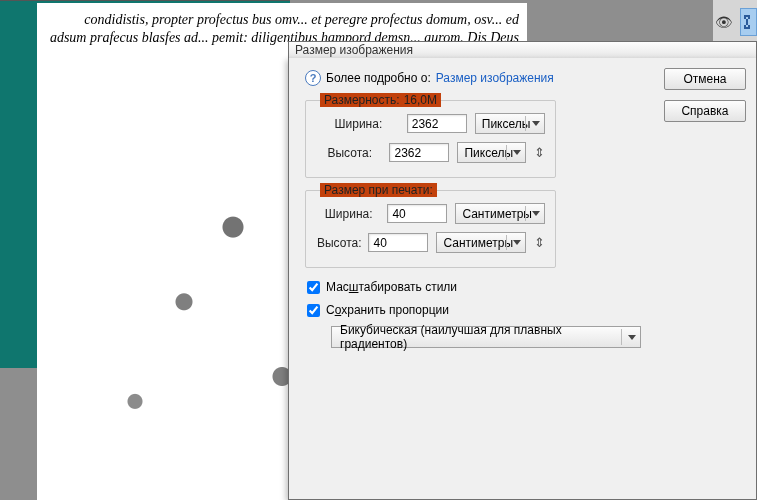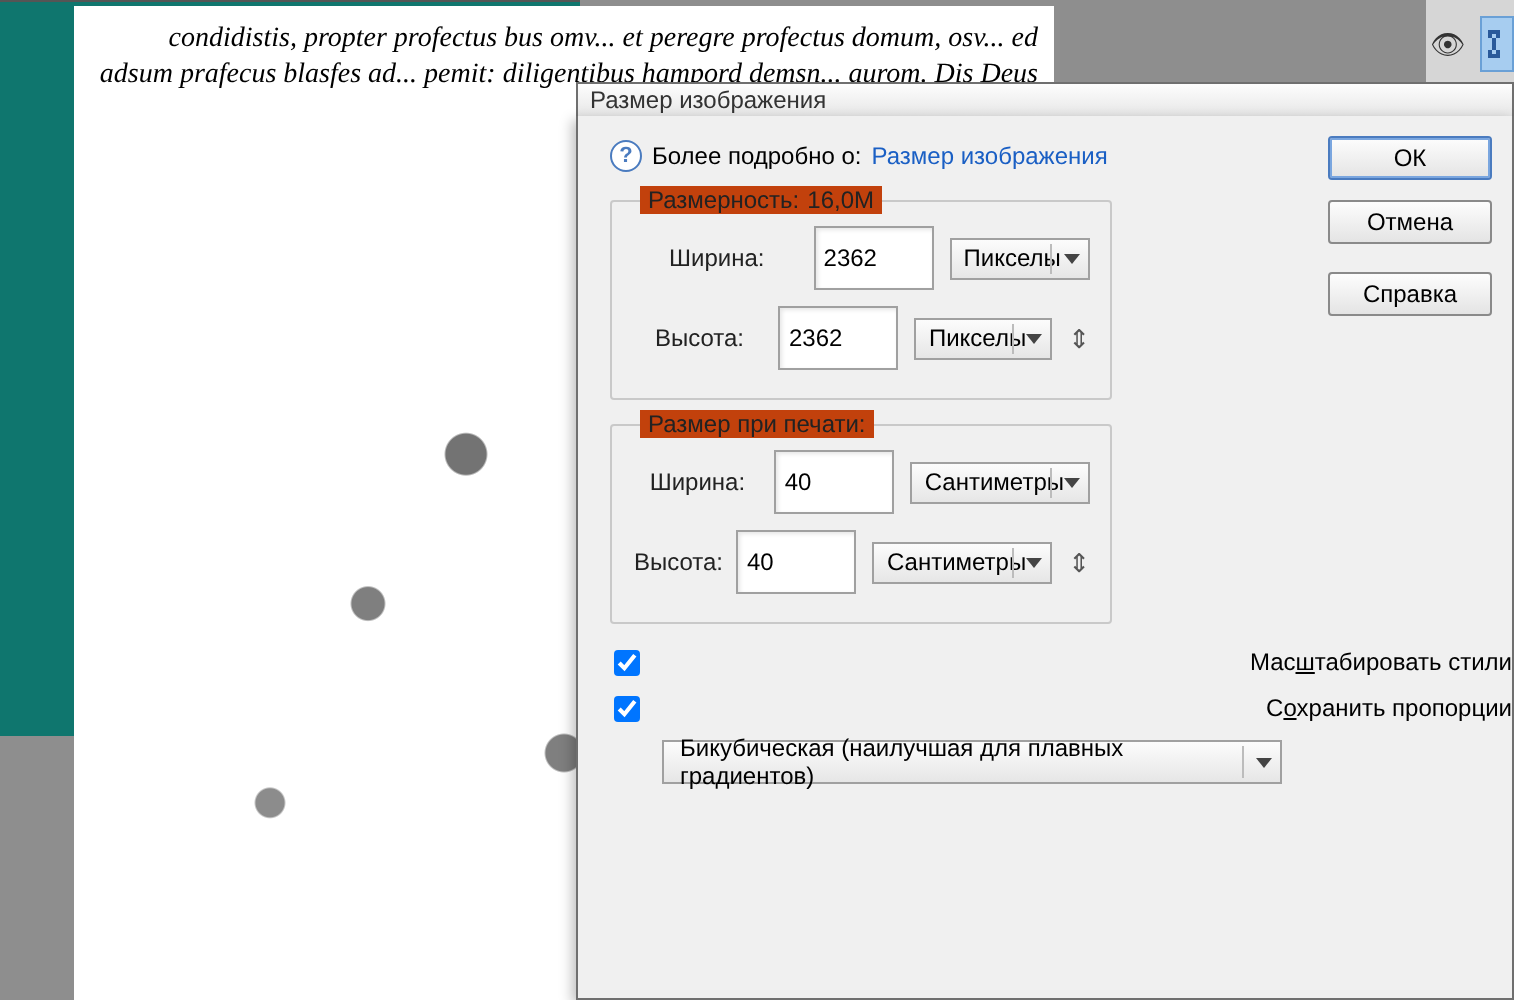--- a/index.html
+++ b/index.html
@@ -34,30 +34,30 @@
 .info-text { color: #000; }
 .info-link { color: #1a5fc4; text-decoration: none; }
 
 .fieldset { border: 1px solid #c9c9c9; border-radius: 2px; margin: 0 200px 12px 0; padding: 12px 10px 14px 10px; position: relative; }
 .fieldset-legend { position: absolute; top: -8px; left: 14px; background: #c2410c; padding: 0 4px; color: #222; }
 .legend-val { margin-left: 4px; }
 
 .row { display: flex; align-items: center; margin-bottom: 8px; }
 .row:last-child { margin-bottom: 0; }
 .lbl { width: 105px; text-align: center; padding-right: 6px; color: #222; }
-.inp { width: 60px; height: 32px; border: 1px solid #a0a0a0; background: #fff; padding: 0 4px; box-shadow: inset 1px 1px 2px rgba(0,0,0,0.1); }
+.inp { width: 60px; height: 19px; border: 1px solid #a0a0a0; background: #fff; padding: 0 4px; box-shadow: inset 1px 1px 2px rgba(0,0,0,0.1); }
 .sel { width: 80px; height: 21px; border: 1px solid #a0a0a0; background: linear-gradient(#fcfcfc,#e6e6e6); margin-left: 8px; display: flex; align-items: center; justify-content: space-between; padding: 0 4px 0 6px; position: relative; cursor: default; text-align: right; }
 .sel.wide { width: 128px; }
 .sel .tri { width: 0; height: 0; border-left: 4px solid transparent; border-right: 4px solid transparent; border-top: 5px solid #444; }
 .sel .divider { position: absolute; right: 18px; top: 2px; bottom: 2px; width: 1px; background: #bcbcbc; }
 
 .link-icon { margin-left: 8px; font-size: 13px; color: #555; }
 
 .checks { margin: 4px 0 0 2px; }
-.chk-row { display: flex; align-items: center; margin-bottom: 9px; gap: 6px; justify-content: space-between; }
+.chk-row { display: flex; align-items: center; margin-bottom: 9px; gap: 6px; }
 .chk { width: 13px; height: 13px; }
 .chk-lbl u { text-decoration: underline; }
 
 .method-sel { width: 310px; height: 22px; border: 1px solid #a0a0a0; background: linear-gradient(#fcfcfc,#e6e6e6); margin: 2px 0 0 24px; display: flex; align-items: center; justify-content: space-between; padding: 0 4px 0 8px; position: relative; cursor: default; }
 .method-sel .tri { width: 0; height: 0; border-left: 4px solid transparent; border-right: 4px solid transparent; border-top: 5px solid #444; }
 .method-sel .divider { position: absolute; right: 18px; top: 2px; bottom: 2px; width: 1px; background: #bcbcbc; }
 
 .side-buttons { position: absolute; right: 10px; top: 10px; display: flex; flex-direction: column; gap: 10px; }
 .btn { width: 82px; height: 22px; border: 1px solid #8a8a8a; background: linear-gradient(#fdfdfd,#e4e4e4); border-radius: 2px; display: flex; align-items: center; justify-content: center; cursor: default; }
 .btn.default { border: 1px solid #4a7bbf; box-shadow: 0 0 0 1px #7aa6df inset; }
@@ -157,23 +157,20 @@
         <span class="chk-lbl">С<u>о</u>хранить пропорции</span>
       </div>
       <div class="method-sel">
         <span>Бикубическая (наилучшая для плавных градиентов)</span>
           <span class="divider"></span>
           <span class="tri"></span>
       </div>
     </div>
 
     <div class="side-buttons">
-      <div class="btn default">
-          <span>ОК</span>
-        </div>
       <div class="btn">
           <span>Отмена</span>
         </div>
       <div class="btn">
           <span>Справка</span>
         </div>
     </div>
 
   </div>
 </div>

